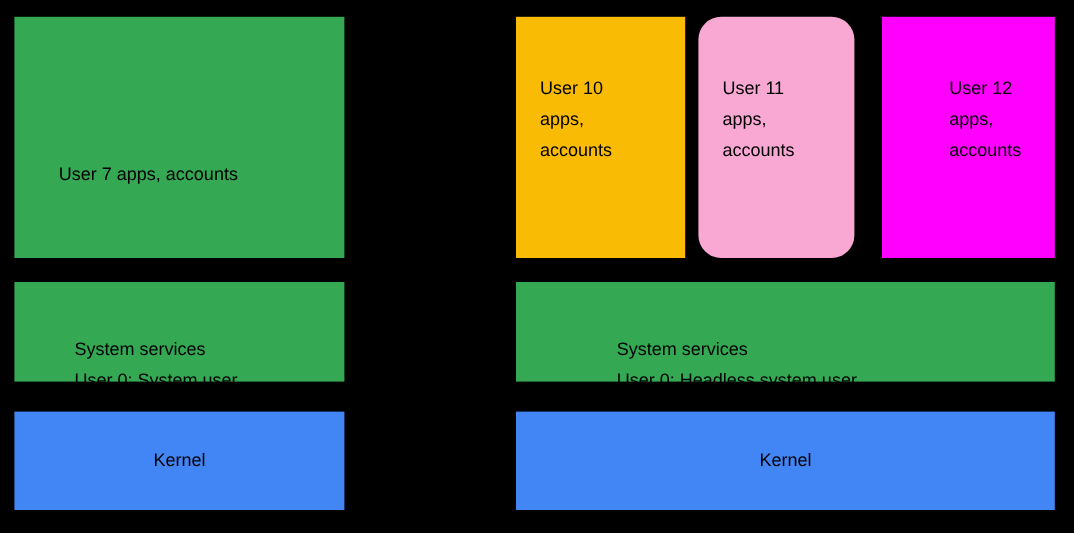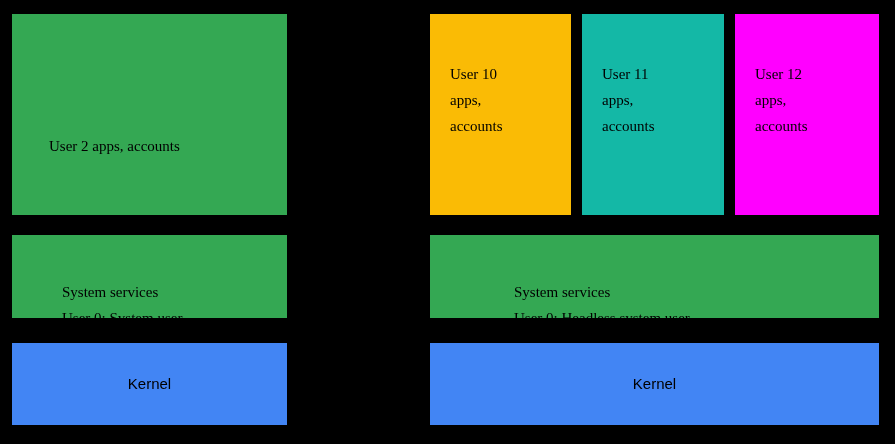--- a/index.html
+++ b/index.html
@@ -22,21 +22,20 @@
     position: absolute;
     box-sizing: border-box;
     color: #000000;
     font-size: 15px;
     line-height: 26px;
     white-space: pre-line;
   }
   
   .box.left-text {
     display: block;
-    font-family: Liberation Serif, serif;
   }
   .box .label {
     display: block;
     white-space: pre-line;
   }
   
   .box.center-text {
     display: flex;
     align-items: center;
     justify-content: center;
@@ -49,26 +48,28 @@
   }
   #box-user0-apps .label {
     padding-left: 37px;
     padding-top: 93px;
   }
   #box-user10-apps {
     left: 430px; top: 14px;  width: 141px; height: 201px;
     background: #FABB05;
   }
   #box-user11-apps {
-    left: 582px; top: 14px;  width: 142px; height: 201px;
-    background: #14b8a6;
+    left: 582px; top: 14px;  width: 130px; height: 201px;
+    background: #f9a8d4;
+    border-radius: 19px;
   }
   #box-user12-apps {
     left: 735px; top: 14px;  width: 144px; height: 201px;
     background: #FF00FF;
+    padding-left: 36px;
   }
   #box-user10-apps .label,
   #box-user11-apps .label,
   #box-user12-apps .label {
     padding-left: 20px;
     padding-top: 21px;
   }
   
   #box-system-services-left {
     left: 12px;  top: 235px; width: 275px; height: 83px;
@@ -95,21 +96,21 @@
     left: 430px; top: 343px; width: 449px; height: 82px;
     background: #4285F4;
   }
 </style>
 </head>
 <body>
 
 <div id="diagram">
 
   <div class="box left-text" id="box-user0-apps">
-    <span class="label">User 2 apps, accounts</span>
+    <span class="label">User 7 apps, accounts</span>
   </div>
 
   <div class="box left-text" id="box-system-services-left">
     <span class="label">System services
 User 0: System user</span>
   </div>
 
   <div class="box center-text" id="box-kernel-left">
     <span class="label">Kernel</span>
   </div>

